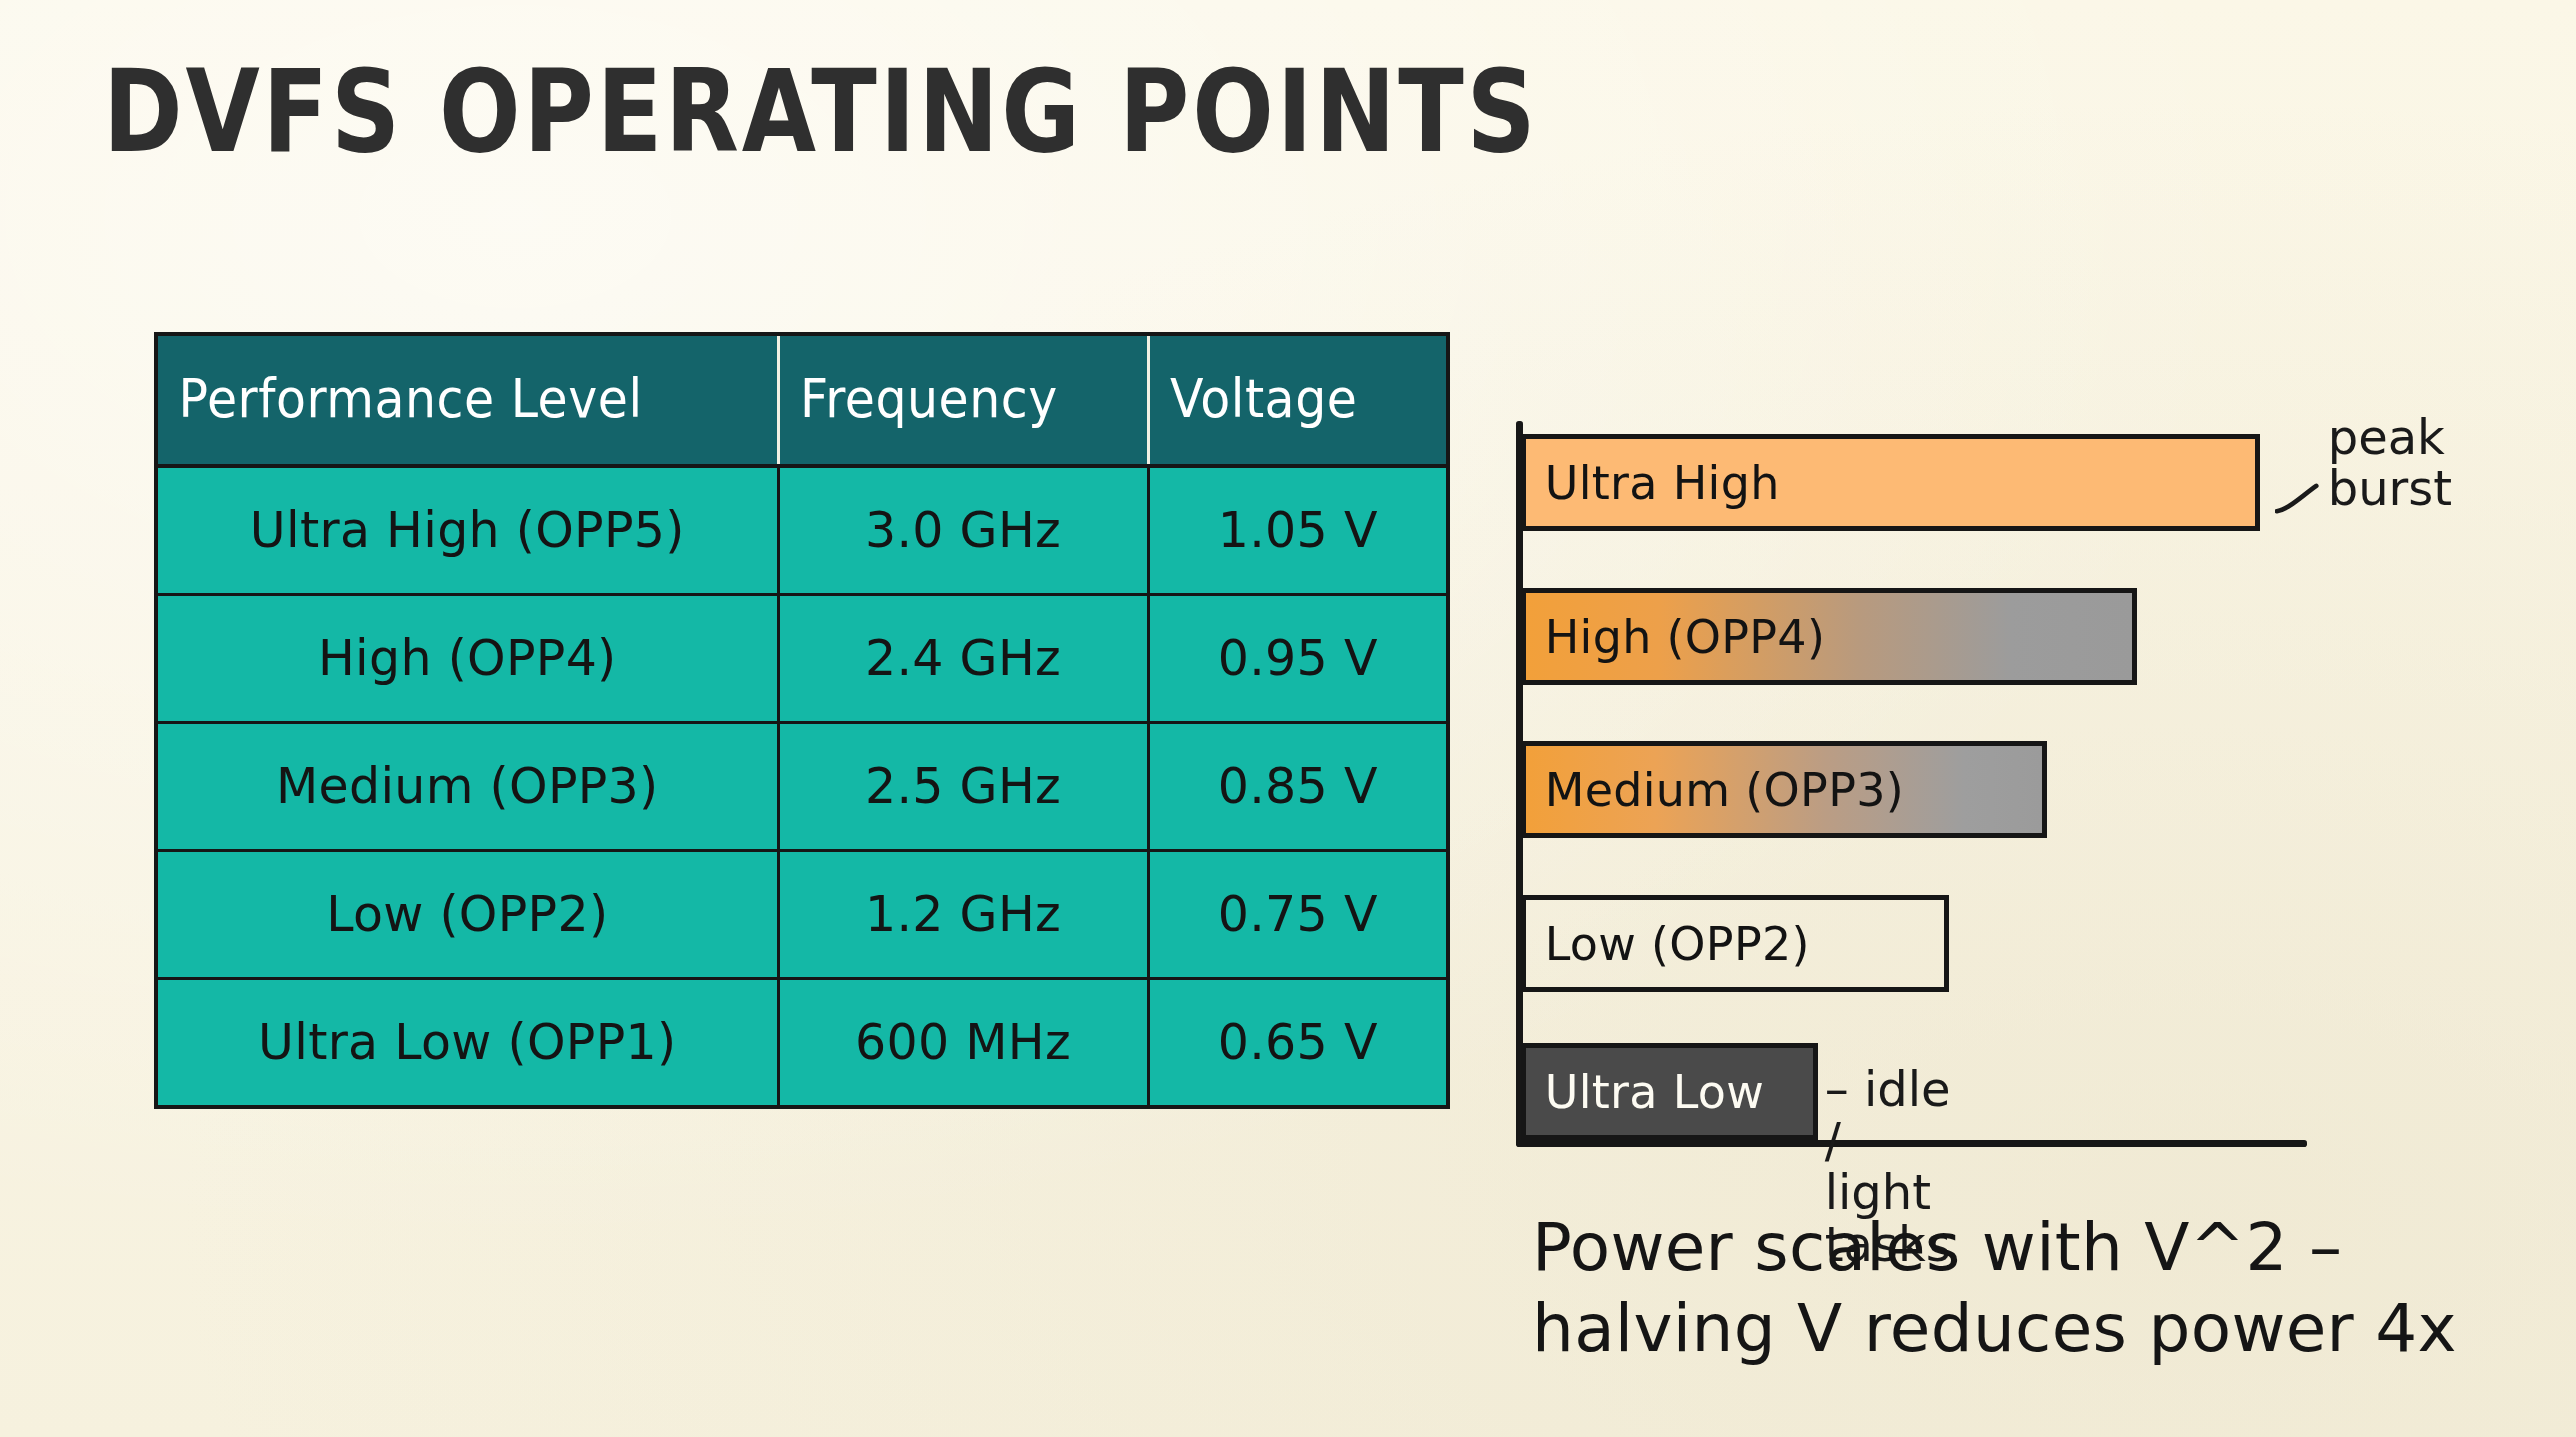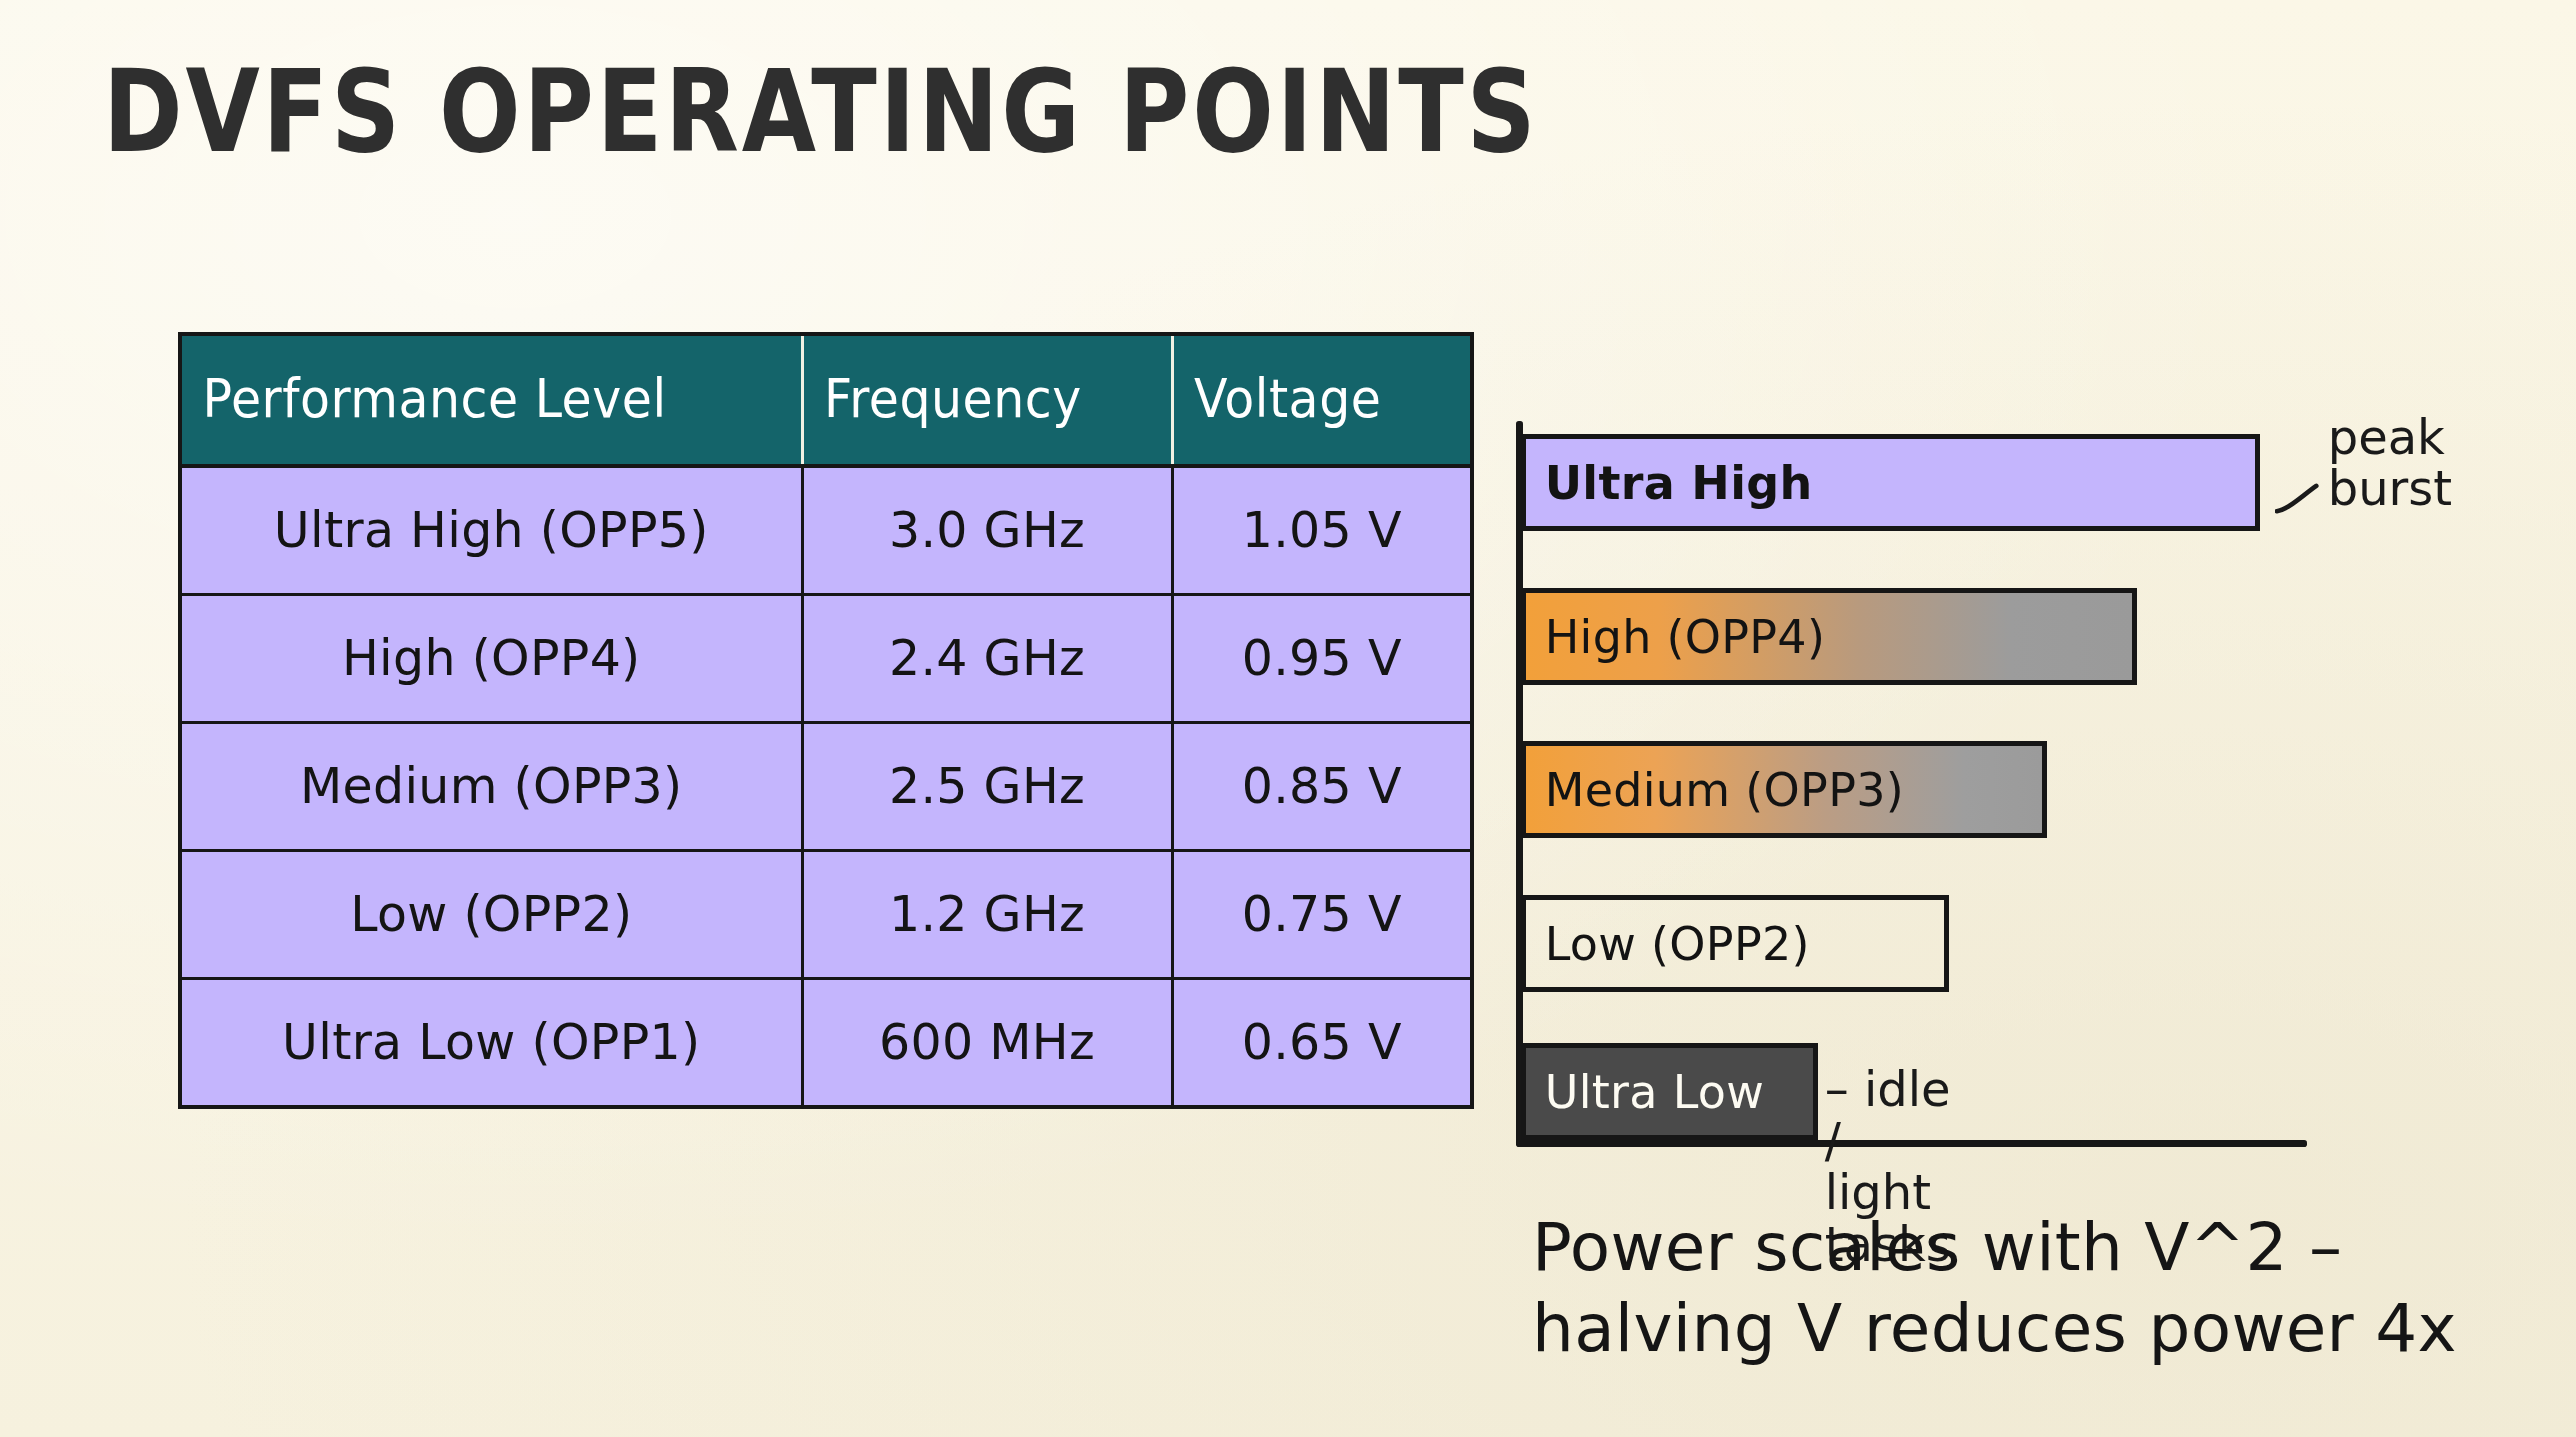--- a/index.html
+++ b/index.html
@@ -43,22 +43,21 @@
 
   
   #opp-table {
     position: absolute;
     left: 154px;
     top: 332px;
     width: 1292px;
     border-collapse: collapse;
     table-layout: fixed;
     border: 4.7px solid #161616;
-    background: #c4b5fd;
-    margin-left: 24px;
+    background: #14b8a6;
   }
   #opp-table col.c1 { width: 622px; }
   #opp-table col.c2 { width: 370px; }
   #opp-table col.c3 { width: 300px; }
 
   #opp-table thead tr { background: #14646a; }
   #opp-table th {
     color: #ffffff;
     font-size: 49px;
     font-weight: 400;
@@ -210,21 +209,21 @@
         <td>0.65 V</td>
       </tr>
     </tbody>
   </table>
 
   <div id="bar-chart">
     <div id="chart-axis-y"></div>
     <div id="chart-axis-x"></div>
 
     <div class="bar-row" style="top:13px;">
-      <div class="bar" style="width:739px; background:#c4b5fd;font-weight:bold;">
+      <div class="bar" style="width:739px; background:#fdba74;">
         <span class="bar-label">Ultra High</span>
       </div>
       <svg id="leader-peak" viewBox="0 0 48 34">
         <path d="M2 30 C 14 28, 26 16, 44 3" stroke="#1a1a1a" stroke-width="5" fill="none" stroke-linecap="round"></path>
       </svg>
       <span class="bar-note" style="left:807px; top:-22.5px;">peak
 burst</span>
     </div>
 
     <div class="bar-row" style="top:167px;">

